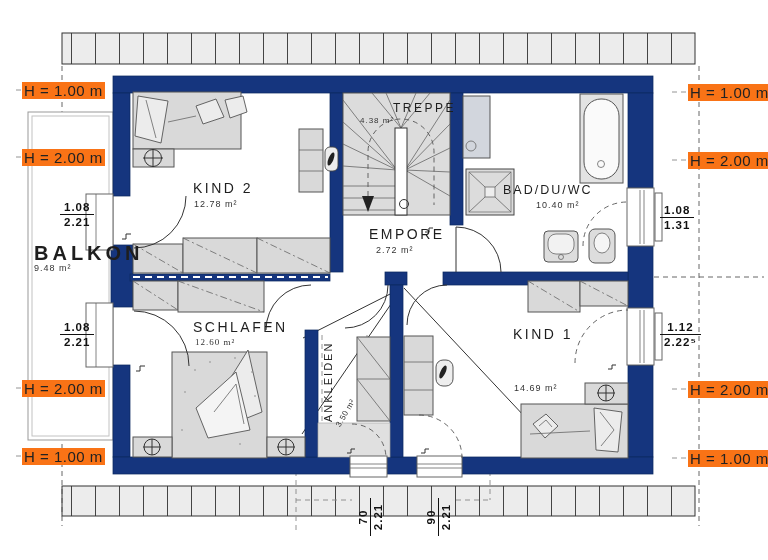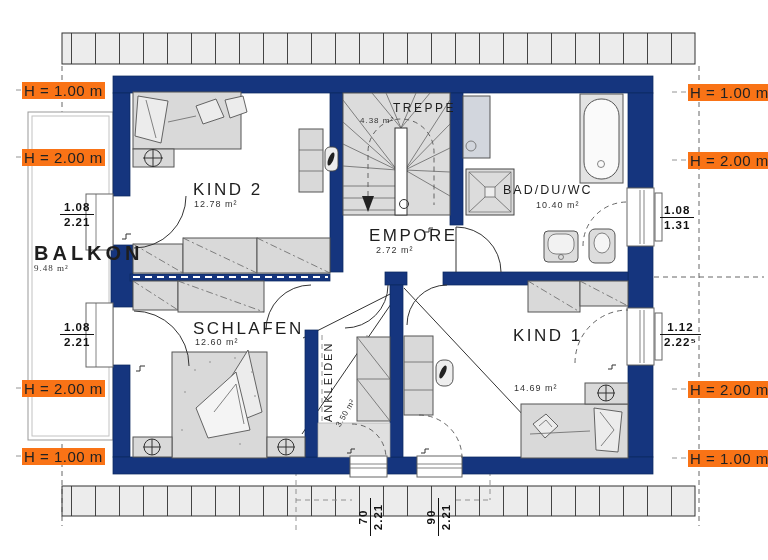--- a/index.html
+++ b/index.html
@@ -1,20 +1,20 @@
 <!DOCTYPE html>
 <html style="--wall: #15357e; --furniture: #d9d9d9; --hatch: #ececec;"><head>
 <meta charset="utf-8">
 <style>
   html,body{margin:0;padding:0;background:#fff;}
   .stage{position:relative;width:768px;height:560px;background:#ffffff;
          font-family:"Liberation Sans",sans-serif;overflow:hidden;}
   .stage svg{position:absolute;left:0;top:0;}
   .lab{position:absolute;color:#1e1e1e;white-space:nowrap;}
-  .room{font-size:17px;letter-spacing:2.5px;font-weight:500;}
+  .room{font-size:14px;letter-spacing:2.5px;font-weight:500;}
   .area{font-size:9px;letter-spacing:1px;color:#333;}
   .hl{font-size:15px;letter-spacing:.5px;background:#f97316;padding:0 2px;color:#222;}
   .balkon{font-size:20px;letter-spacing:4px;font-weight:700;}
   .fr{position:absolute;text-align:center;font-size:11.5px;font-weight:700;
       letter-spacing:1px;color:#111;line-height:1.25;}
   .fr .t{border-bottom:1.4px solid #111;padding:0 4px;}
   .fr .b{padding:0 4px;}
   .rot90{transform:rotate(-90deg);transform-origin:0 0;}
   .rot60{transform:rotate(-60deg);transform-origin:0 0;}
   .vlab{font-size:11px;letter-spacing:2px;color:#222;}
@@ -307,36 +307,36 @@
     <path d="M 122,239 h4 v-5 h5"></path>
     <path d="M 136,371 h4 v-5 h5"></path>
     <path d="M 347,453 h4 v-4 h4"></path>
     <path d="M 421,453 h4 v-4 h4"></path>
     <path d="M 608,369 h4 v-4 h4"></path>
     <path d="M 425,232 h4 v-4 h4"></path>
   </g>
 </svg>
 
 <div class="lab balkon" style="left:34px;top:242px;">BALKON</div>
-<div class="lab area" style="left:34px;top:263px;font-family:Liberation Serif, serif;">9.48 m²</div>
+<div class="lab area" style="left:34px;top:263px;">9.48 m²</div>
 
 <div class="lab room" style="left:193px;top:180px;">KIND 2</div>
 <div class="lab area" style="left:194px;top:199px;">12.78 m²</div>
 
 <div class="lab room" style="left:356px;top:101px;font-size:12px;margin-left:37px;">TREPPE</div>
 <div class="lab area" style="left:360px;top:116px;font-size:8px;">4.38 m²</div>
 
 <div class="lab room" style="left:503px;top:183px;font-size:12.5px;letter-spacing:2px;">BAD/DU/WC</div>
 <div class="lab area" style="left:528px;top:200px;margin-left:8px;">10.40 m²</div>
 
 <div class="lab room" style="left:369px;top:226px;">EMPORE</div>
 <div class="lab area" style="left:376px;top:245px;">2.72 m²</div>
 
 <div class="lab room" style="left:193px;top:319px;">SCHLAFEN</div>
-<div class="lab area" style="left:195px;top:337px;">12.60 m²</div>
+<div class="lab area" style="left:195px;top:337px;font-family:Liberation Serif, serif;">12.60 m²</div>
 
 <div class="lab vlab rot90" style="left:322px;top:422px;">ANKLEIDEN</div>
 <div class="lab varea rot60" style="left:334px;top:424px;">3.50 m²</div>
 
 <div class="lab room" style="left:513px;top:326px;">KIND 1</div>
 <div class="lab area" style="left:514px;top:343px;margin-top:40px;">14.69 m²</div>
 
 <div class="lab hl" style="left:22px;top:82px;">H = 1.00 m</div>
 <div class="lab hl" style="left:22px;top:149px;">H = 2.00 m</div>
 <div class="lab hl" style="left:22px;top:380px;">H = 2.00 m</div>

